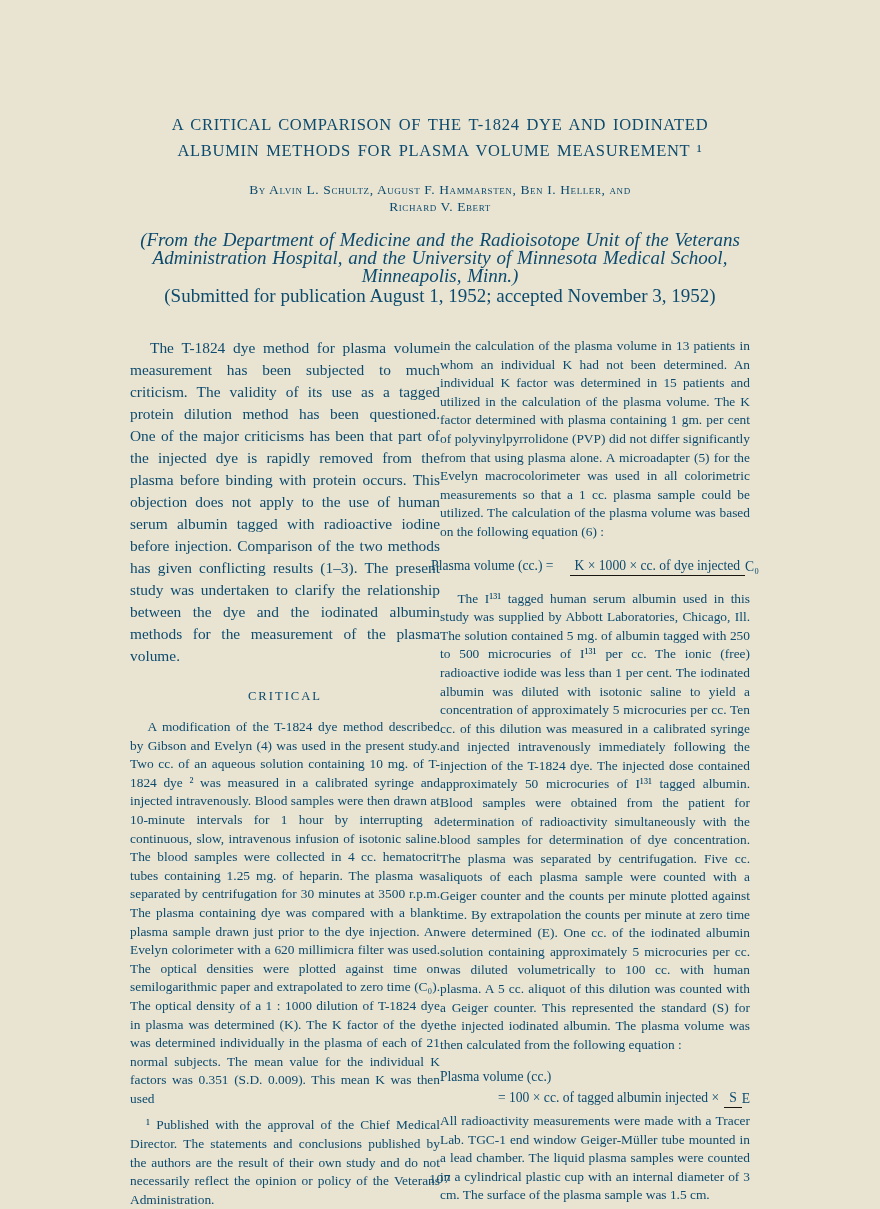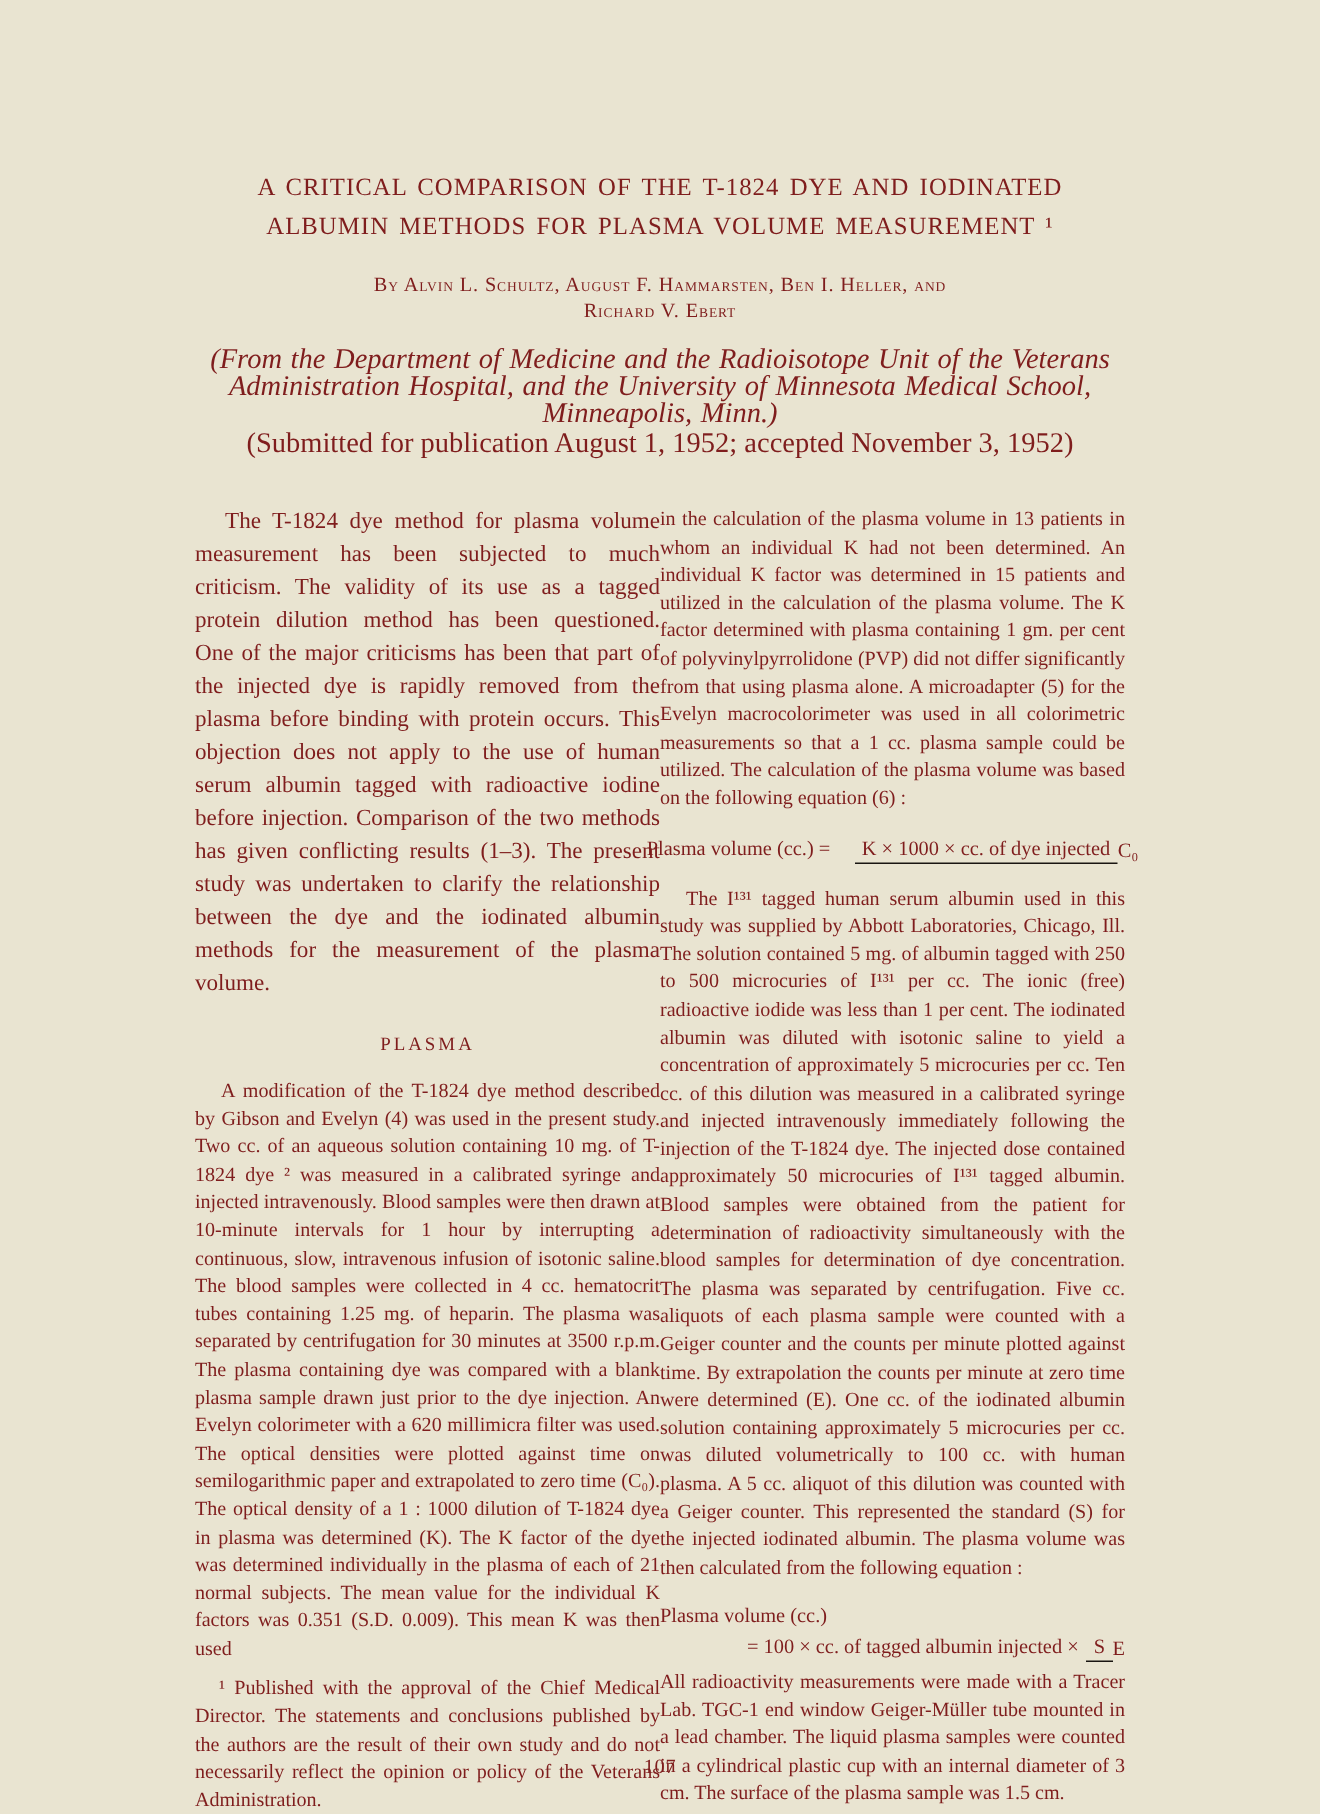--- a/index.html
+++ b/index.html
@@ -6,21 +6,21 @@
     margin: 0;
     padding: 0;
     background: #e9e4d1;
   }
   .page {
     position: relative;
     width: 744px;
     height: 1209px;
     margin: 0 auto;
     background: #e9e4d1;
-    color: #7f1d1d;
+    color: #0c4a6e;
     font-family: "Liberation Serif", "DejaVu Serif", serif;
     box-sizing: border-box;
     padding: 112px 62px 0 62px;
     overflow: hidden;
   }
   .title {
     margin: 0;
     text-align: center;
     font-size: 16.5px;
     font-weight: normal;
@@ -158,21 +158,21 @@
       <div>Richard V. Ebert</div>
     </div>
     <div class="affiliation">(From the Department of Medicine and the Radioisotope Unit of the Veterans Administration Hospital, and the University of Minnesota Medical School, Minneapolis, Minn.)</div>
     <div class="submitted">(Submitted for publication August 1, 1952; accepted November 3, 1952)</div>
   </header>
 
   <main class="columns">
 
     <section class="col">
       <p class="intro indent">The T-1824 dye method for plasma volume measurement has been subjected to much criticism. The validity of its use as a tagged protein dilution method has been questioned. One of the major criticisms has been that part of the injected dye is rapidly removed from the plasma before binding with protein occurs. This objection does not apply to the use of human serum albumin tagged with radioactive iodine before injection. Comparison of the two methods has given conflicting results (1–3). The present study was undertaken to clarify the relationship between the dye and the iodinated albumin methods for the measurement of the plasma volume.</p>
-      <h2 class="sect">PLASMA</h2>
+      <h2 class="sect">CRITICAL</h2>
       <p class="small indent">A modification of the T-1824 dye method described by Gibson and Evelyn (4) was used in the present study. Two cc. of an aqueous solution containing 10 mg. of T-1824 dye ² was measured in a calibrated syringe and injected intravenously. Blood samples were then drawn at 10-minute intervals for 1 hour by interrupting a continuous, slow, intravenous infusion of isotonic saline. The blood samples were collected in 4 cc. hematocrit tubes containing 1.25 mg. of heparin. The plasma was separated by centrifugation for 30 minutes at 3500 r.p.m. The plasma containing dye was compared with a blank plasma sample drawn just prior to the dye injection. An Evelyn colorimeter with a 620 millimicra filter was used. The optical densities were plotted against time on semilogarithmic paper and extrapolated to zero time (C₀). The optical density of a 1 : 1000 dilution of T-1824 dye in plasma was determined (K). The K factor of the dye was determined individually in the plasma of each of 21 normal subjects. The mean value for the individual K factors was 0.351 (S.D. 0.009). This mean K was then used</p>
       <div class="footnotes">
         <p class="small fn">¹ Published with the approval of the Chief Medical Director. The statements and conclusions published by the authors are the result of their own study and do not necessarily reflect the opinion or policy of the Veterans Administration.</p>
         <p class="small fn">² The T-1824 dye (lot 027021) used in this study was supplied by William R. Warner, Division of Warner-Hudnut, Inc., New York, N. Y.</p>
       </div>
     </section>
 
     <section class="col">
       <p class="small">in the calculation of the plasma volume in 13 patients in whom an individual K had not been determined. An individual K factor was determined in 15 patients and utilized in the calculation of the plasma volume. The K factor determined with plasma containing 1 gm. per cent of polyvinylpyrrolidone (PVP) did not differ significantly from that using plasma alone. A microadapter (5) for the Evelyn macrocolorimeter was used in all colorimetric measurements so that a 1 cc. plasma sample could be utilized. The calculation of the plasma volume was based on the following equation (6) :</p>
 

